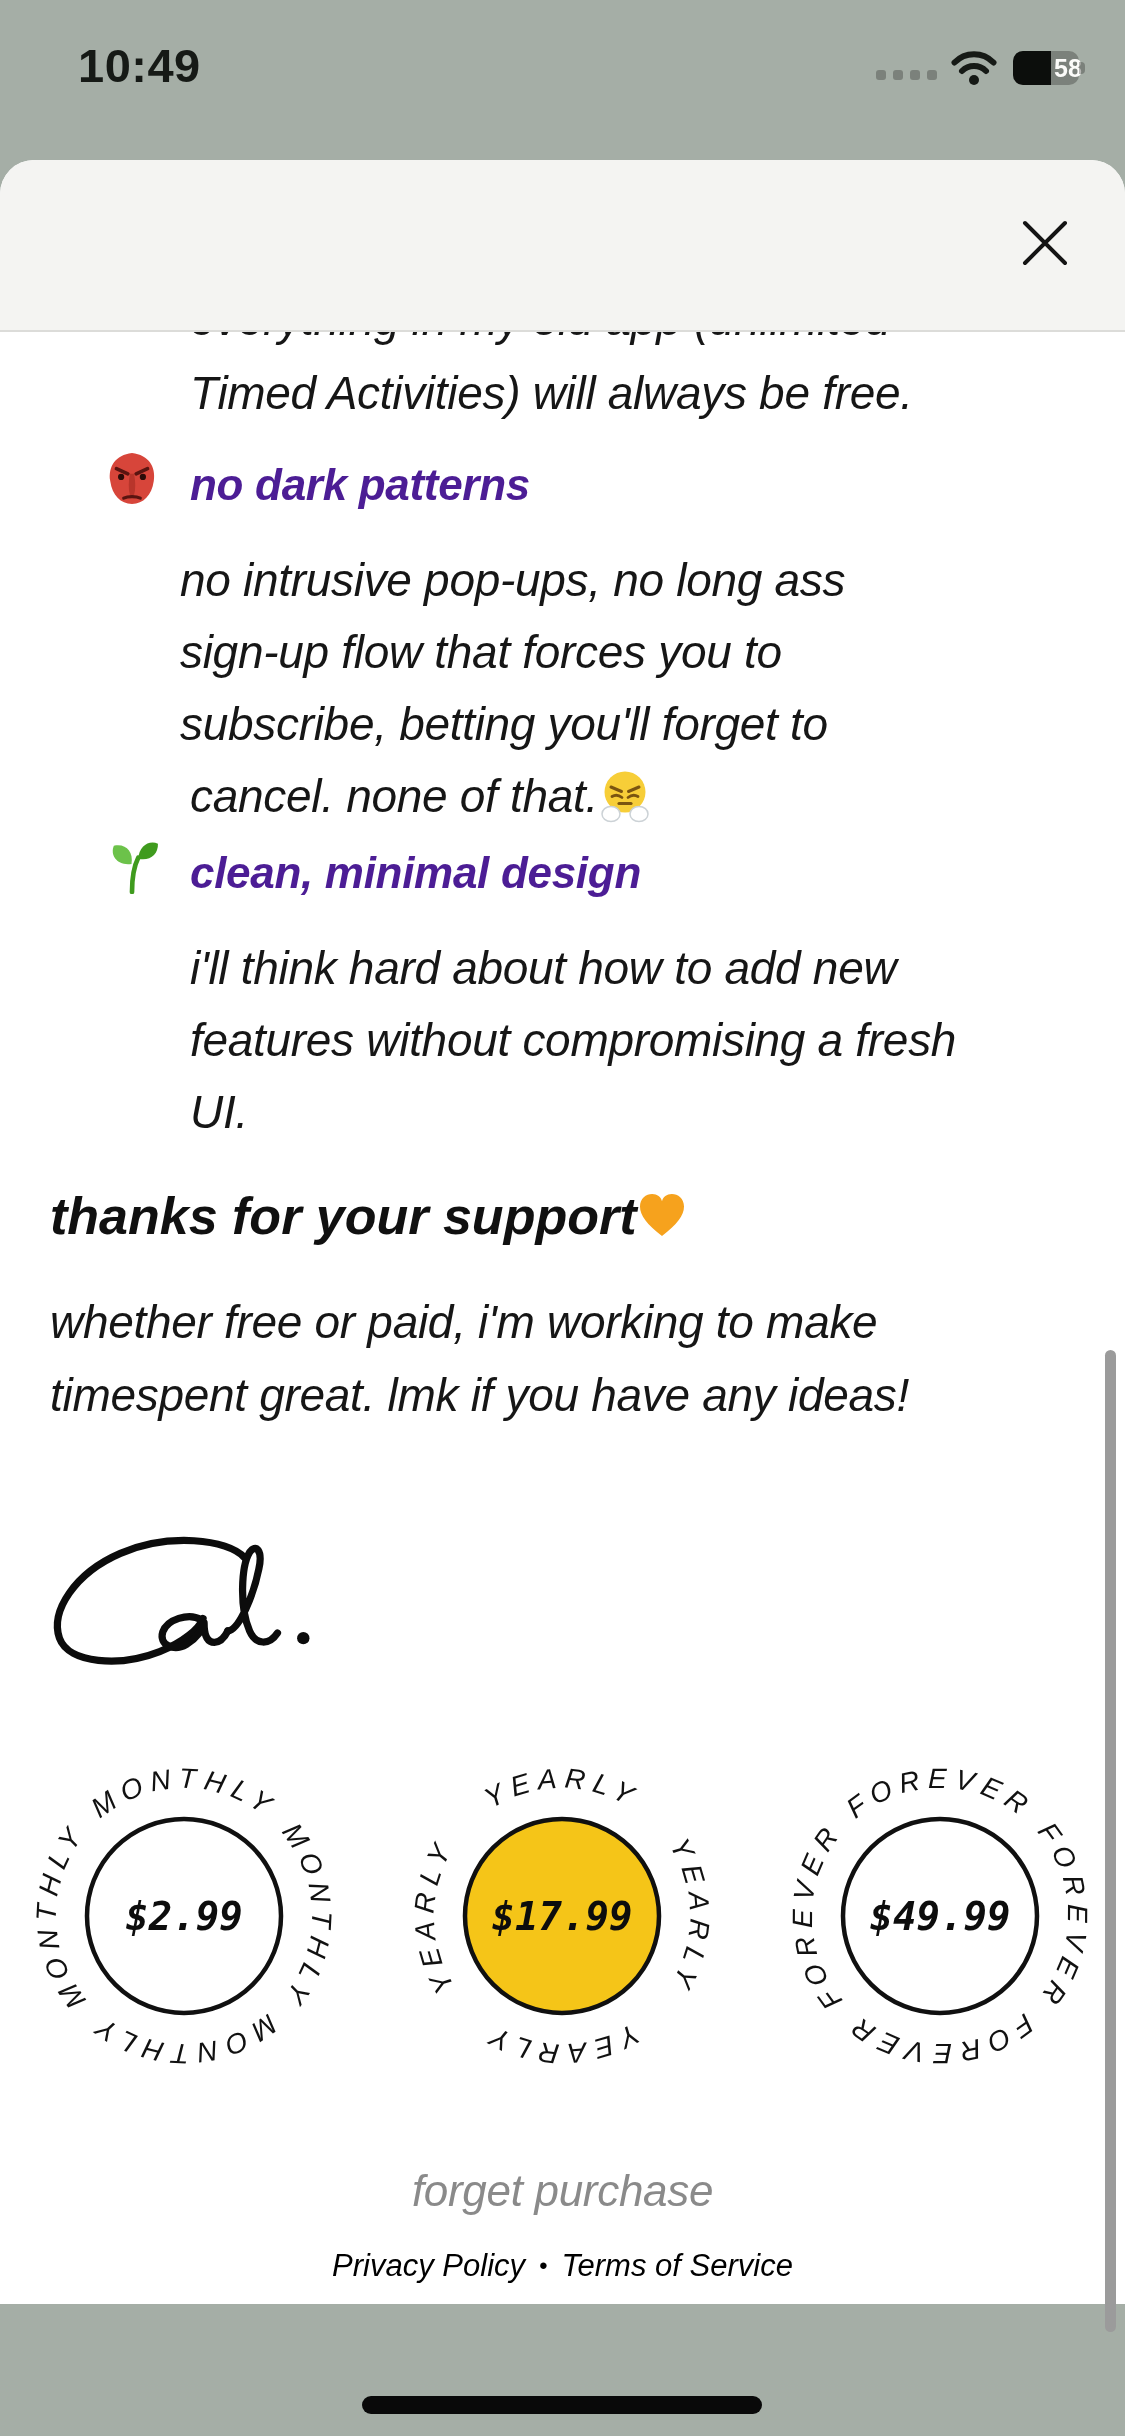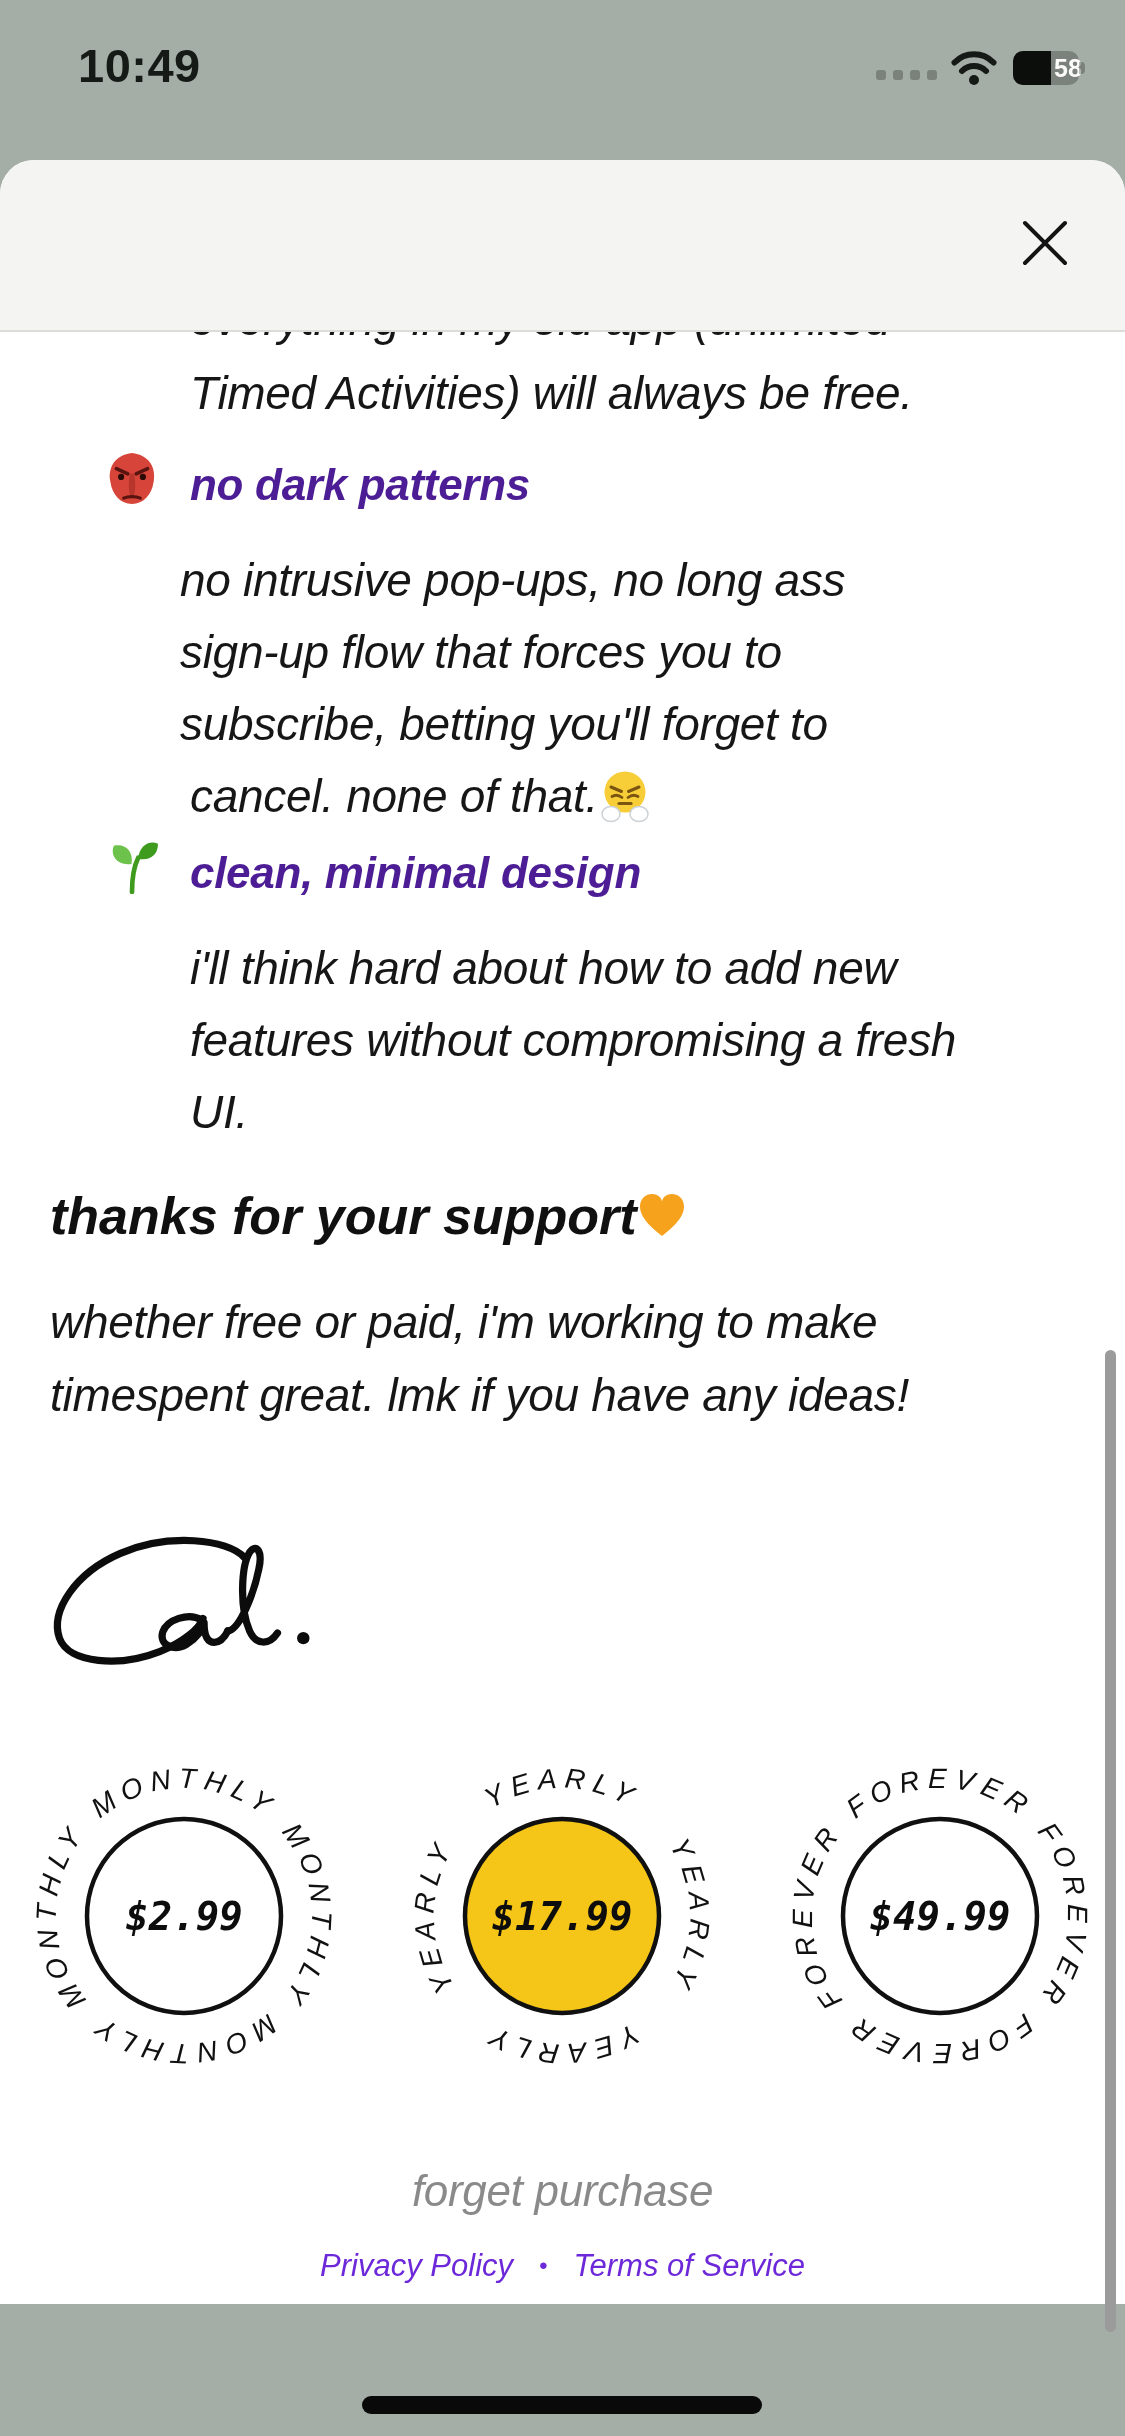--- a/index.html
+++ b/index.html
@@ -43,22 +43,22 @@
 
   
   .plans-row{left:0;top:1596px;width:1125px;height:320px;}
   .plan{position:absolute;top:0;width:320px;height:320px;cursor:pointer;}
   .ring-text{font-family:"Liberation Sans",sans-serif;font-size:28px;font-weight:500;letter-spacing:7px;fill:#111;}
   .price-text{font-family:"DejaVu Sans Mono",monospace;font-size:39px;font-weight:bold;fill:#0d0d0d;}
   .plan-circle{fill:#ffffff;stroke:#101010;stroke-width:4.5px;}
   .plan-circle.highlighted{fill:#F5C518;}
 
   .restore{left:0;top:2006px;width:1125px;text-align:center;font-size:44px;color:#8a8a8a;letter-spacing:-.3px;}
-  .footer-links{left:0;top:2088px;width:1125px;display:flex;justify-content:center;align-items:center;gap:26px;
-    font-size:31px;color:#6d28d9;}
+  .footer-links{left:0;top:2088px;width:1125px;display:flex;justify-content:center;align-items:center;gap:14px;
+    font-size:31px;color:#000000;}
 
   .scrollbar{left:1105px;top:1350px;width:11px;height:982px;border-radius:6px;background:#9b9b9b;z-index:9;}
   .home-indicator{left:362px;top:2396px;width:400px;height:18px;border-radius:9px;background:#090909;z-index:9;}
 
   svg{display:block;}
 </style>
 </head>
 <body>
 
 <div class="screen">

